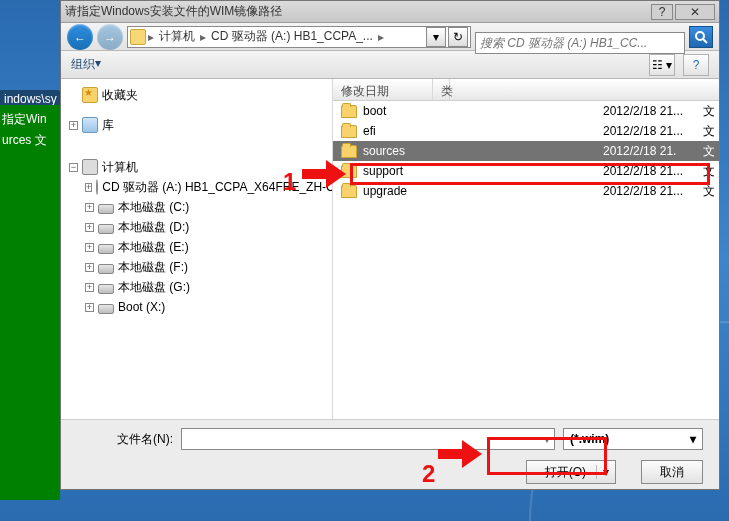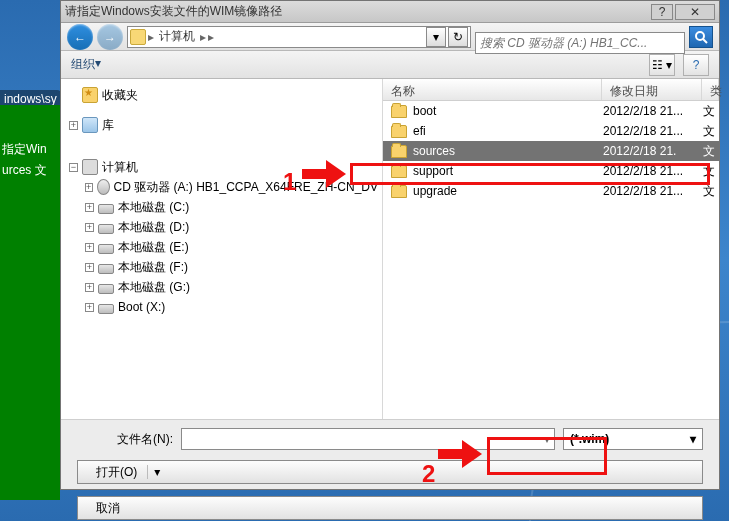--- a/index.html
+++ b/index.html
@@ -1,20 +1,20 @@
 <!DOCTYPE html>
 <html><head>
 <meta charset="utf-8">
 <style>
   * { box-sizing: border-box; margin: 0; padding: 0; font-family: "Microsoft YaHei", "Segoe UI", Tahoma, sans-serif; font-size: 12px; }
   body { width: 729px; height: 521px; background: linear-gradient(to bottom, #2a6bb0 0%, #3d85cc 50%, #2a6bb0 100%); position: relative; overflow: hidden; }
   .bg-wire { position:absolute; right:0; bottom:0; width:200px; height:200px; border:2px solid rgba(255,255,255,.15); border-right:none; border-bottom:none; border-radius:200px 0 0 0; }
   .bg-tab { position:absolute; left:0; top:90px; background:rgba(0,0,0,.4); color:#fff; padding:2px 4px; border-radius:0 4px 0 0; }
   .bg-green { position:absolute; left:0; top:105px; width:60px; height:395px; background:#008000; color:#fff; padding:6px 2px; overflow:hidden; white-space:nowrap; }
-  .bg-green div { margin-top:30px; }
+  .bg-green div { }
 
   .dialog { position:absolute; left:60px; top:0; width:660px; height:490px; background:#ececec; border:1px solid #747474; }
   .titlebar { height:22px; background:linear-gradient(#dcdcdc,#c7c7c7); display:flex; align-items:center; padding:0 4px; border-bottom:1px solid #9c9c9c; }
   .titlebar span.t { flex:1; color:#333; }
   .winbtn { width:22px; height:16px; background:#d0d0d0; border:1px solid #888; margin-left:2px; display:flex; align-items:center; justify-content:center; color:#333;}
   .winbtn.close { width:40px; color:#333;}
   
   .navrow { height:28px; background:linear-gradient(#f4f4f4,#e2e2e2); border-bottom:1px solid #b8b8b8; display:flex; align-items:center; padding:2px 6px; gap:4px;}
   .navcircle { width:26px; height:26px; border-radius:50%; background:linear-gradient(#2f8fe0,#186fb6); display:inline-flex; align-items:center; justify-content:center; color:#fff; font-weight:bold; box-shadow:inset 0 1px 2px rgba(255,255,255,.5);}
   .navcircle.disabled { background:linear-gradient(#a5c7e2,#8aabc6); }
@@ -28,21 +28,21 @@
   .searchbox input { flex:1; border:none; outline:none; font-style:italic; color:#666;}
   .searchbtn { width:24px; height:22px; background:linear-gradient(#3c8de0,#1f67b1); border:1px solid #15528e; display:flex; align-items:center; justify-content:center;}
   .searchbtn svg { stroke:#fff; }
 
   .toolrow { height:28px; background:linear-gradient(#f4f4f4,#e2e2e2); border-bottom:1px solid #b8b8b8; display:flex; align-items:center; padding:0 10px; gap:8px;}
   .toolrow .org { display:flex; color:#244a73;}
   .toolrow .spacer { flex:1;}
   .sq-btn { width:26px; height:22px; border:1px solid #b0b0b0; background:linear-gradient(#fff,#e3e3e3); display:inline-flex; align-items:center; justify-content:center; }
 
   .body { display:flex; height:340px; background:#fff;}
-  .tree { width:322px; border-right:1px solid #d8d8d8; padding:6px 4px; overflow:hidden; color:#000;text-align:right;}
+  .tree { width:272px; border-right:1px solid #d8d8d8; padding:6px 4px; overflow:hidden; color:#000;text-align:right;}
   .tnode { display:flex; align-items:center; gap:4px; height:20px; padding-left:4px; white-space:nowrap;}
   .expander { width:9px; height:9px; border:1px solid #888; background:#fff; display:inline-flex; align-items:center; justify-content:center; font-size:9px; line-height:9px; color:#555;}
   .expander.none { border:none; background:none;}
   .ico-fav { width:16px; height:16px; background:#f9d26c; border:1px solid #c9a334; border-radius:2px; position:relative;}
   .ico-fav::after{content:"★"; position:absolute; left:1px; top:-1px; font-size:10px; color:#d18d12;}
   .ico-lib { width:16px; height:16px; background:linear-gradient(#cfe6f9,#9bc5e8); border:1px solid #6a97bd; border-radius:2px;}
   .ico-pc { width:16px; height:16px; background:#dcdcdc; border:1px solid #888; border-radius:2px; position:relative;}
   .ico-disc { width:16px; height:16px; background:linear-gradient(#efefef,#bcbcbc); border:1px solid #888; border-radius:50%;}
   .ico-hdd { width:16px; height:10px; background:linear-gradient(#e7e7e7,#bdbdbd); border:1px solid #888; border-radius:2px; margin-top:3px;}
   .ind0{padding-left:4px;} .ind1{padding-left:20px;}
@@ -56,21 +56,21 @@
   .row.sel { background:#737373; color:#fff;}
   .row .fico { width:16px; height:13px; background:#f9d26c; border:1px solid #c9a334; border-radius:2px 2px 0 0; margin-right:6px; position:relative;}
   .row .fico::before{content:""; position:absolute; top:-3px; left:0; width:7px; height:3px; background:#f9d26c; border:1px solid #c9a334; border-bottom:none; border-radius:2px 2px 0 0;}
   .row .nm{flex:1;} .row .dt{width:100px;} .row .tp{width:16px;}
 
   .bottom { height:70px; background:#ececec; border-top:1px solid #cfcfcf; padding:8px 16px;}
   .filerow { display:flex; align-items:center; gap:8px; margin-bottom:10px;}
   .filerow label{ width:96px; text-align:right;}
   .filerow .fnbox{ flex:1; height:22px; background:#fff; border:1px solid #8a8a8a;}
   .filerow .filt{ width:140px; height:22px; background:#fff; border:1px solid #8a8a8a; display:flex; align-items:center; padding:0 6px; justify-content:space-between;font-weight:bold;}
-  .btnrow { display:flex; justify-content:flex-end; gap:12px;flex-direction:column; }
+  .btnrow { display:flex; justify-content:flex-end; gap:25px; }
   .btn { height:24px; padding:0 18px; background:linear-gradient(#fdfdfd,#e2e2e2); border:1px solid #8a8a8a; display:inline-flex; align-items:center;}
   .btn.split{padding-right:6px;}
   .splitar{ border-left:1px solid #bbb; padding-left:6px; margin-left:10px;}
 
   .anno { position:absolute; pointer-events:none; }
   .redbox { border:3px solid #e11;}
   .num { color:#e11; font-size:24px; font-weight:bold; position:absolute;}
   .arrow { position:absolute; }
   .arrow svg polygon, .arrow svg rect { fill:#e11;}
 </style>
@@ -92,20 +92,21 @@
   </div>
 
   <div class="navrow">
     <div class="navcircle">←</div>
     <div class="navcircle disabled">→</div>
     <div class="addrbox">
       <div class="addr-icon"></div>
       <span class="addr-sep">▸</span>
       <span class="addr-chip mono">计算机</span>
       <span class="addr-sep">▸</span>
+      <span class="addr-chip mono">CD 驱动器 (A:) HB1_CCPA_...</span>
       <span class="addr-sep">▸</span>
       <span style="flex:1"></span>
       <span class="sm-btn">▾</span>
       <span class="sm-btn">↻</span>
     </div>
     <div class="searchbox">
       <input placeholder="搜索 CD 驱动器 (A:) HB1_CC..." style="">
     </div>
     <div class="searchbtn">
       <svg width="14" height="14" viewBox="0 0 14 14" fill="none" stroke-width="2">
@@ -175,21 +176,20 @@
           <span>本地磁盘 (G:)</span>
         </div>
       <div class="tnode ind1">
           <span class="expander">+</span>
           <span class="ico-hdd"></span>
           <span>Boot (X:)</span>
         </div>
     </div>
     <div class="list">
       <div class="colhead">
-        <div class="c-name">名称</div>
         <div class="c-date">修改日期</div>
         <div class="c-type">类</div>
       </div>
       <div class="rows" id="rows">
           <div class="row">
             <span class="fico"></span>
             <span class="nm">boot</span>
             <span class="dt">2012/2/18 21...</span>
             <span class="tp">文</span>
           </div>

